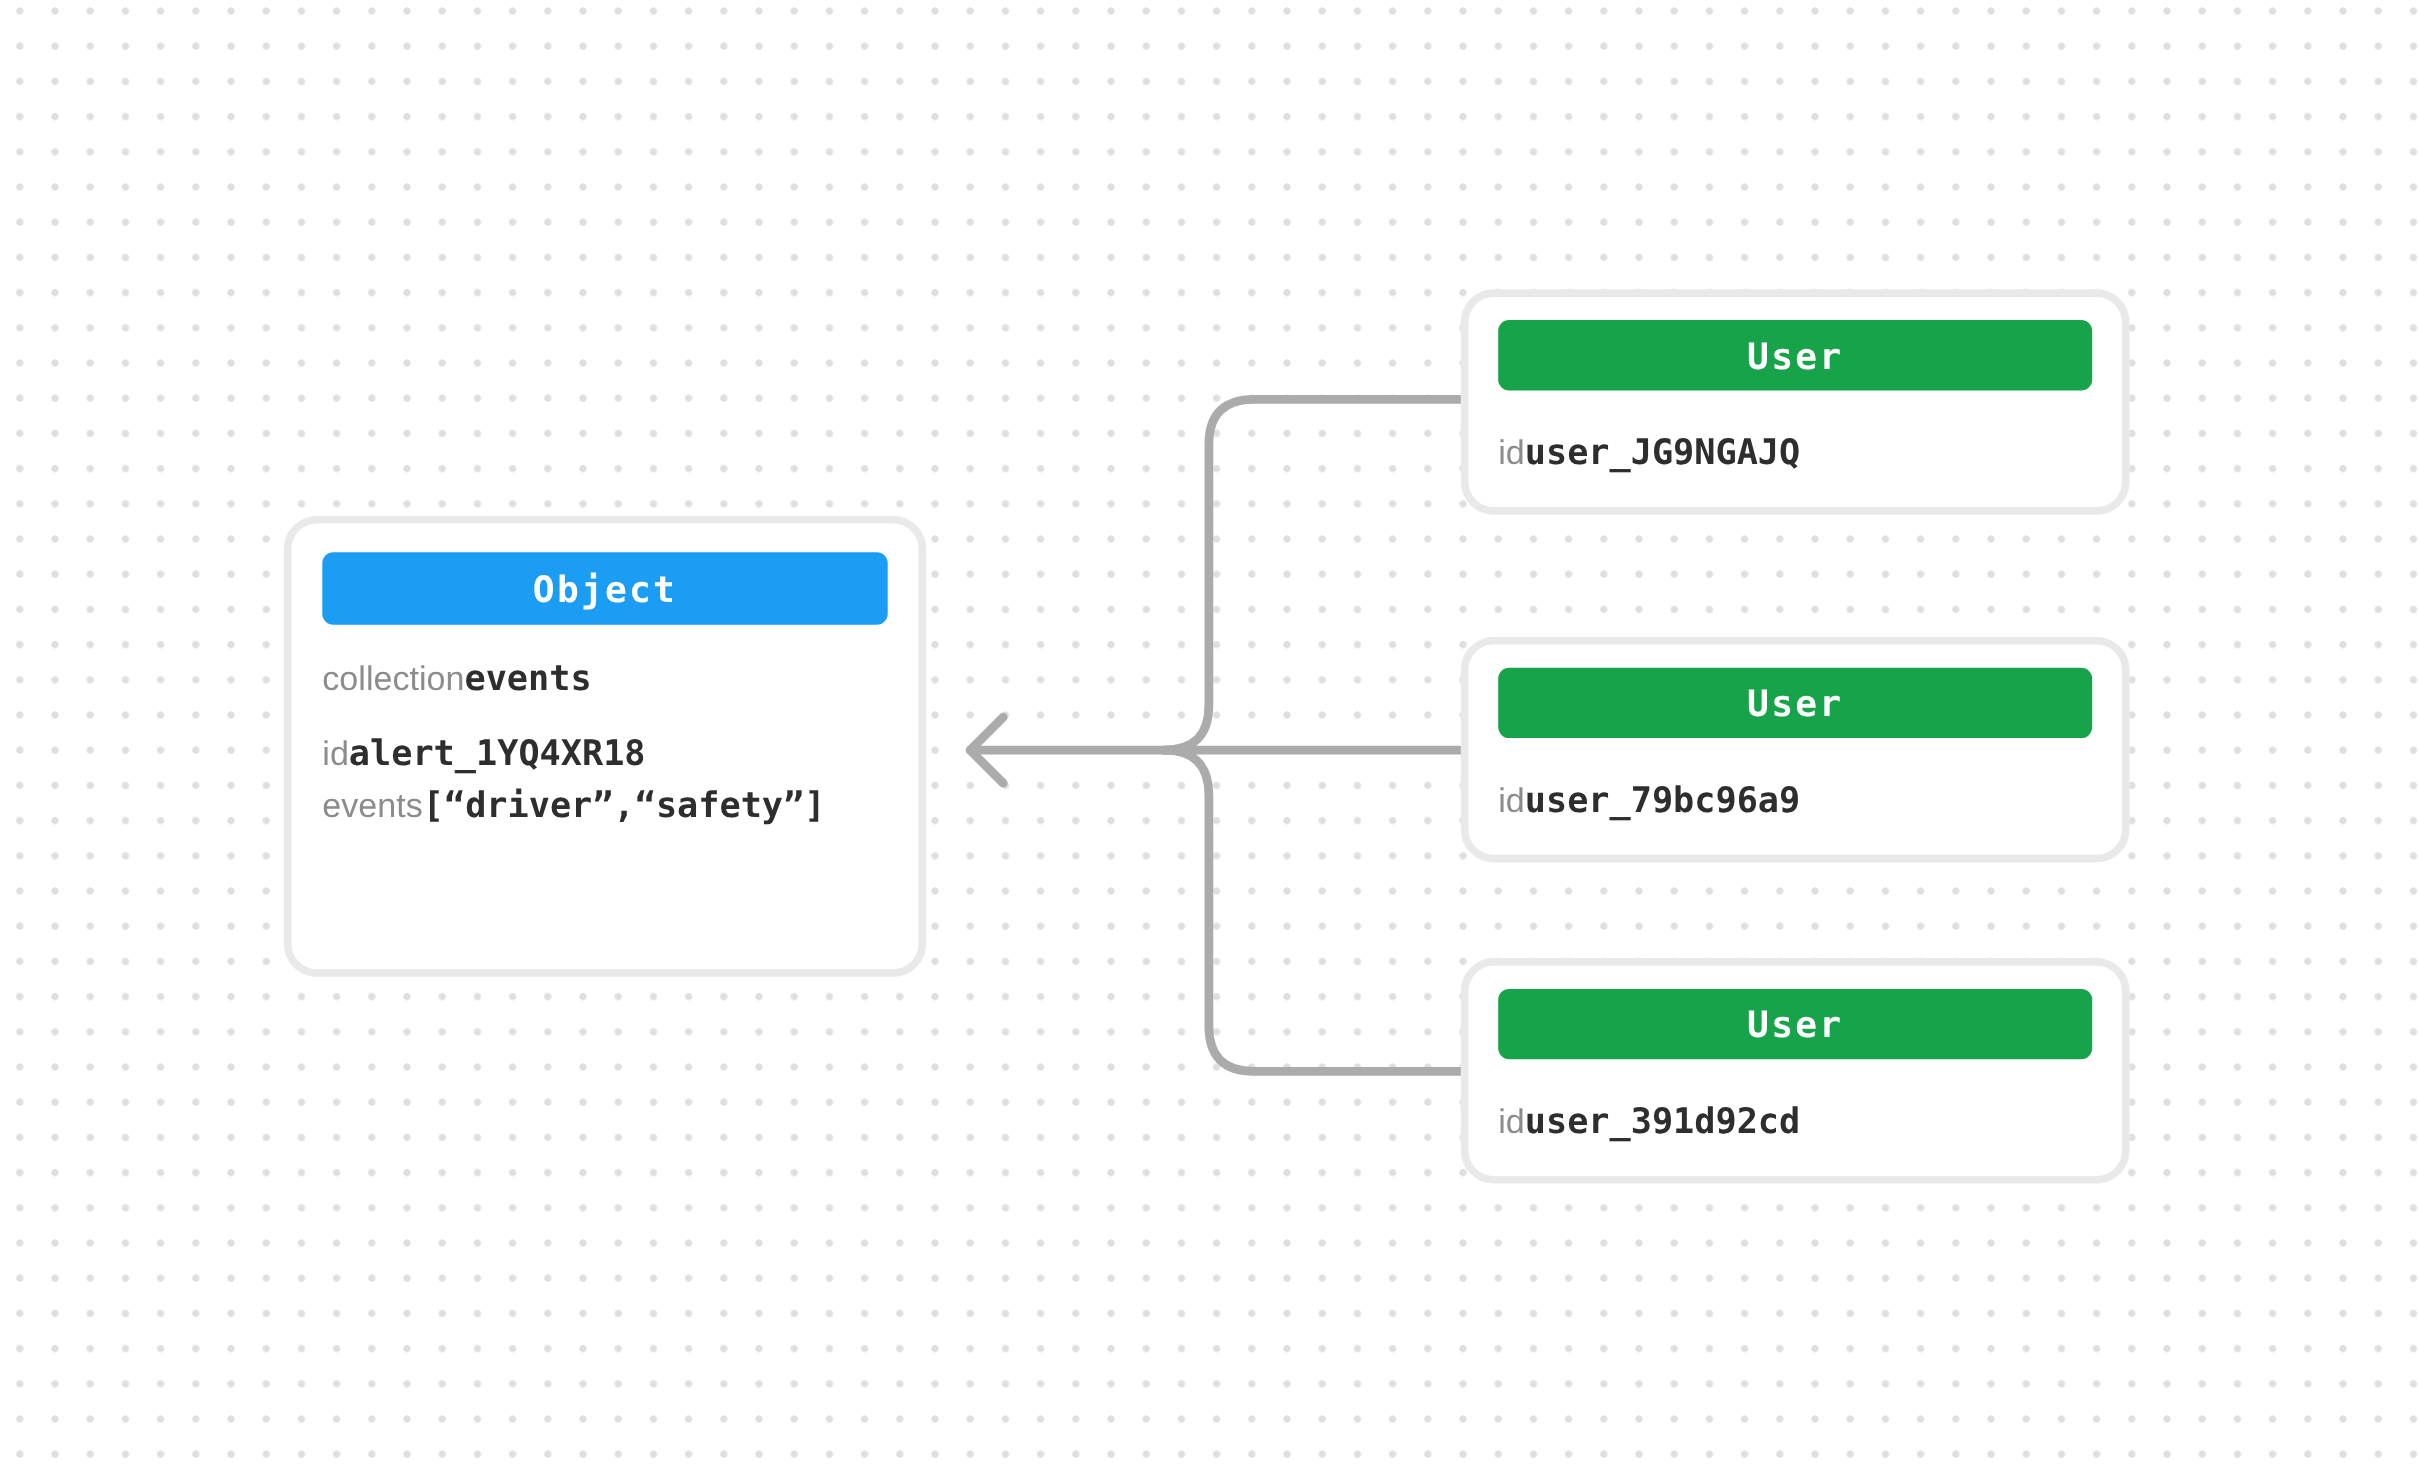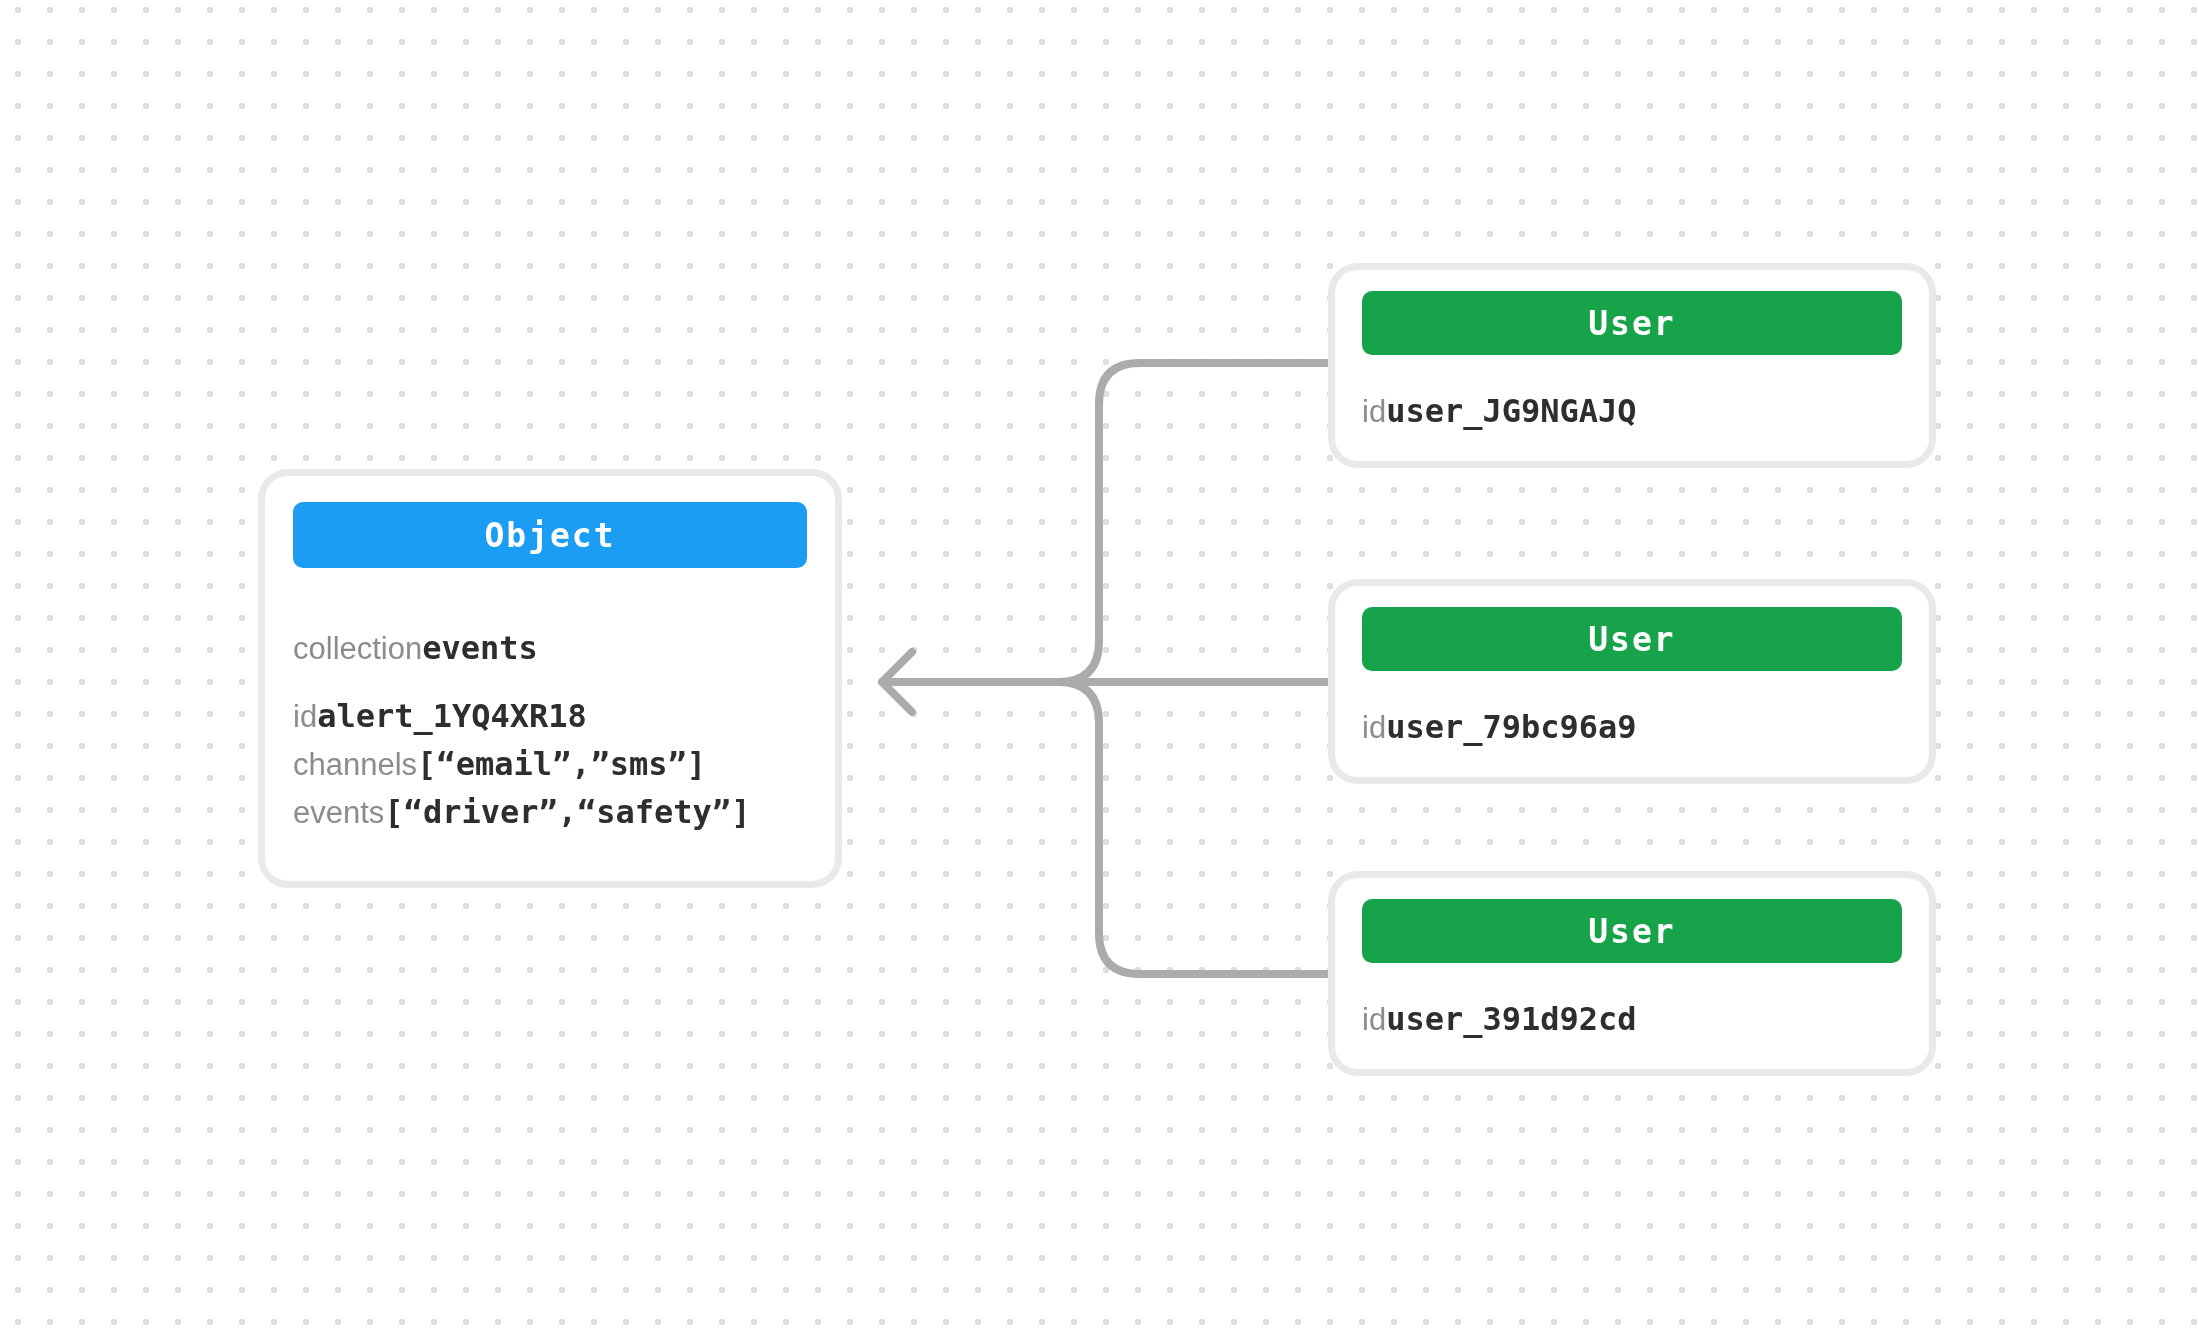--- a/index.html
+++ b/index.html
@@ -57,21 +57,21 @@
   .hdr{
     border-radius:10px;
     display:flex;align-items:center;justify-content:center;
     font-family:"DejaVu Sans Mono", monospace;
     font-weight:600;
     color:var(--header_text);
     letter-spacing:2px;
   }
   .hdr.blue{height:66px;font-size:33px;background:var(--object_header_bg);}
   .hdr.green{height:64px;font-size:33px;background:var(--user_header_bg);}
-  .rows{margin-top:56px;}
+  .rows{margin-top:24px;}
   .row{
     display:flex;justify-content:flex-start;align-items:baseline;
     height:48px;line-height:48px;
   }
   .row.gap-after{margin-bottom:20px;}
   .user-card .row{margin-top:32px;}
   .lbl{
     font-family:"Liberation Sans", sans-serif;
     font-size:31px;font-weight:400;
     color:var(--label_text);
@@ -100,24 +100,20 @@
     <div class="rows">
       <div class="row gap-after">
         <span class="lbl">collection</span>
         <span class="val">events</span>
       </div>
       <div class="row">
         <span class="lbl">id</span>
         <span class="val">alert_1YQ4XR18</span>
       </div>
       <div class="row">
-        <span class="lbl">channels</span>
-        <span class="val">[“email”,”sms”]</span>
-      </div>
-      <div class="row">
         <span class="lbl">events</span>
         <span class="val">[“driver”,“safety”]</span>
       </div>
     </div>
   </div>
 
   <div class="card user-card u1">
     <div class="hdr green">User</div>
     <div class="row">
       <span class="lbl">id</span>

